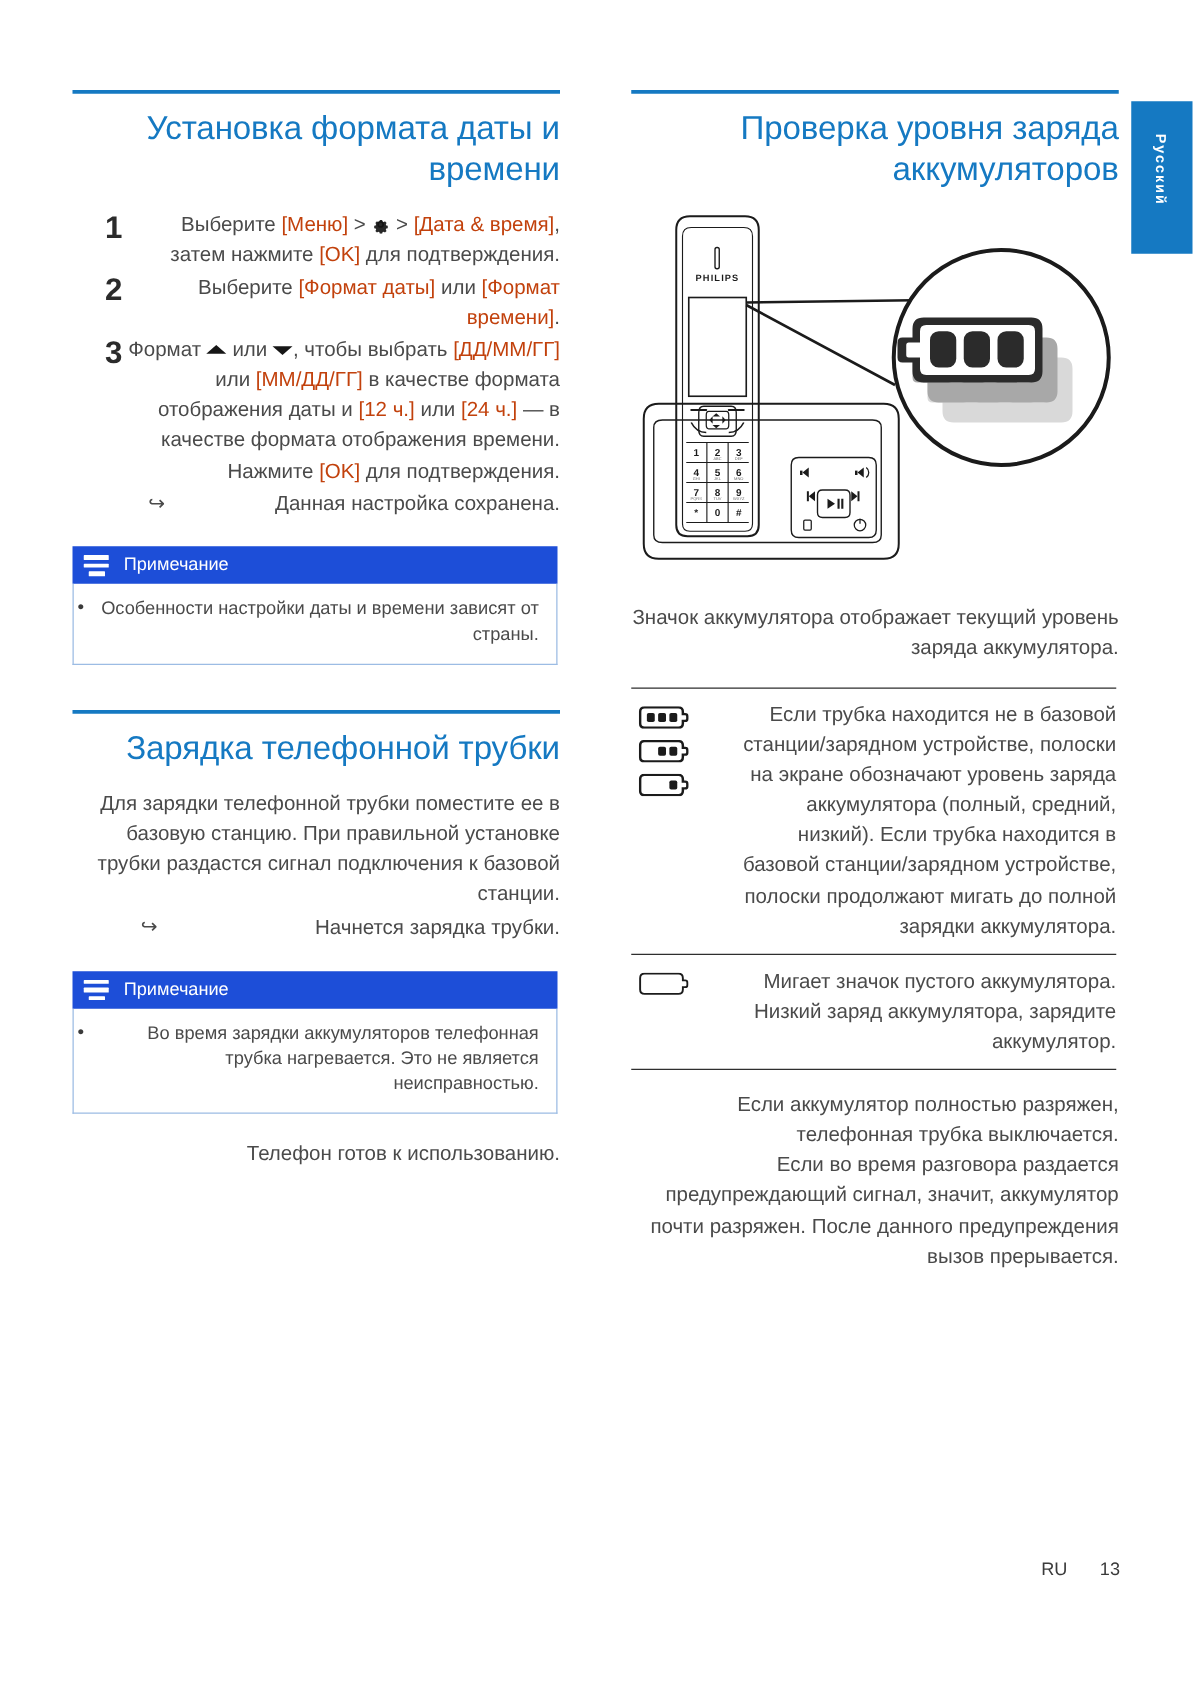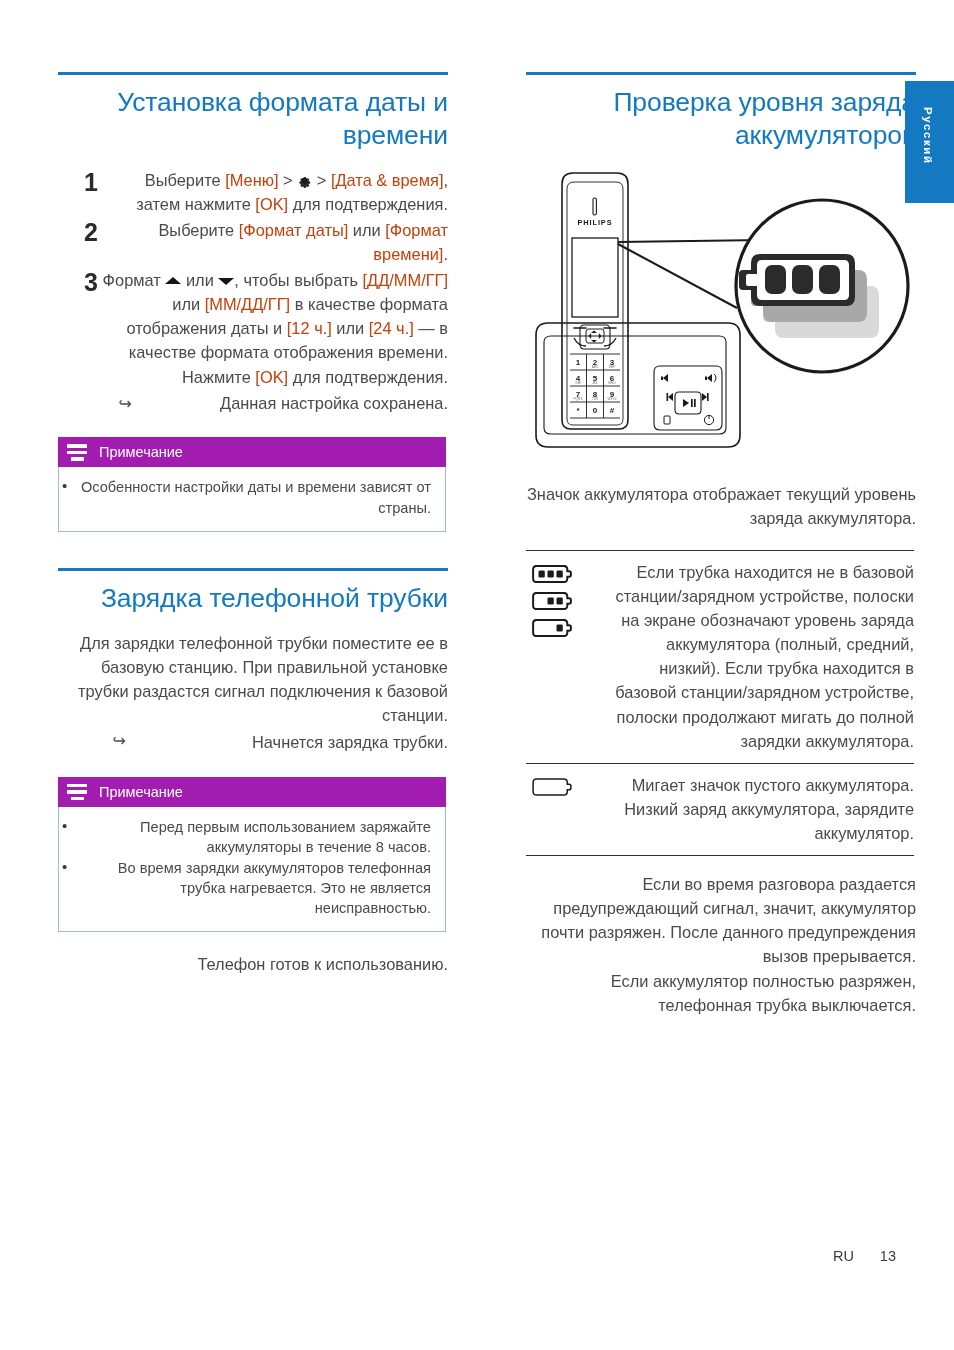--- a/index.html
+++ b/index.html
@@ -41,21 +41,21 @@
   }
 
   
   .col {
     position: absolute;
     top: 72px;
     width: 390px;
     text-align: right;
   }
   .col-left  { left: 58px; }
-  .col-right { left: 526px; }
+  .col-right { left: 505px; }
 
   
   .rule {
     height: 3px;
     background: #1579c2;
     width: 100%;
     margin-bottom: 11px;
   }
   h1 {
     font-size: 26.5px;
@@ -130,21 +130,21 @@
     color: #4a4a4a;
     margin: 0 0 0 0;
   }
 
   
   .note {
     margin: 22px 0 0 0;
     width: 388px;
   }
   .note-head {
-    background: #a21caf;
+    background: #1d4ed8;
     width: 100%;
     height: 30px;
     display: flex;
     align-items: center;
   }
   .note-icon {
     width: 38px;
     flex: 0 0 38px;
     display: flex;
     flex-direction: column;
@@ -324,21 +324,20 @@
       <div class="note-head">
         <div class="note-icon">
             <i></i>
             <i></i>
             <i></i>
           </div>
         <div class="note-title">Примечание</div>
       </div>
       <div class="note-body">
         <ul>
-          <li>Перед первым использованием заряжайте аккумуляторы в течение 8 часов.</li>
           <li>Во время зарядки аккумуляторов телефонная трубка нагревается. Это не является неисправностью.</li>
         </ul>
       </div>
     </div>
 
     <p class="body" style="margin-top:20px">Телефон готов к использованию.</p>
   </div>
 
   <div class="col col-right">
 
@@ -498,22 +497,22 @@
           <svg class="batt" width="40" height="18" viewBox="0 0 44 20">
             <path d="M5 1 h30 q4 0 4 4 v2 h2 q2 0 2 2 v2 q0 2 -2 2 h-2 v2 q0 4 -4 4 h-30 q-4 0 -4 -4 v-10 q0 -4 4 -4 z" fill="none" stroke="#1b1b1b" stroke-width="1.7"></path>
           </svg>
         </div>
         <div class="icon-desc">Мигает значок пустого аккумулятора. Низкий заряд аккумулятора, зарядите аккумулятор.</div>
       </div>
 
     </div>
 
     <div class="tail">
+      <p class="body">Если аккумулятор полностью разряжен, телефонная трубка выключается.</p>
       <p class="body">Если во время разговора раздается предупреждающий сигнал, значит, аккумулятор почти разряжен. После данного предупреждения вызов прерывается.</p>
-      <p class="body">Если аккумулятор полностью разряжен, телефонная трубка выключается.</p>
     </div>
   </div>
 
   <div class="footer">
     <span class="ru">RU</span><span>13</span>
   </div>
 
 </div>
 
 </body></html>

